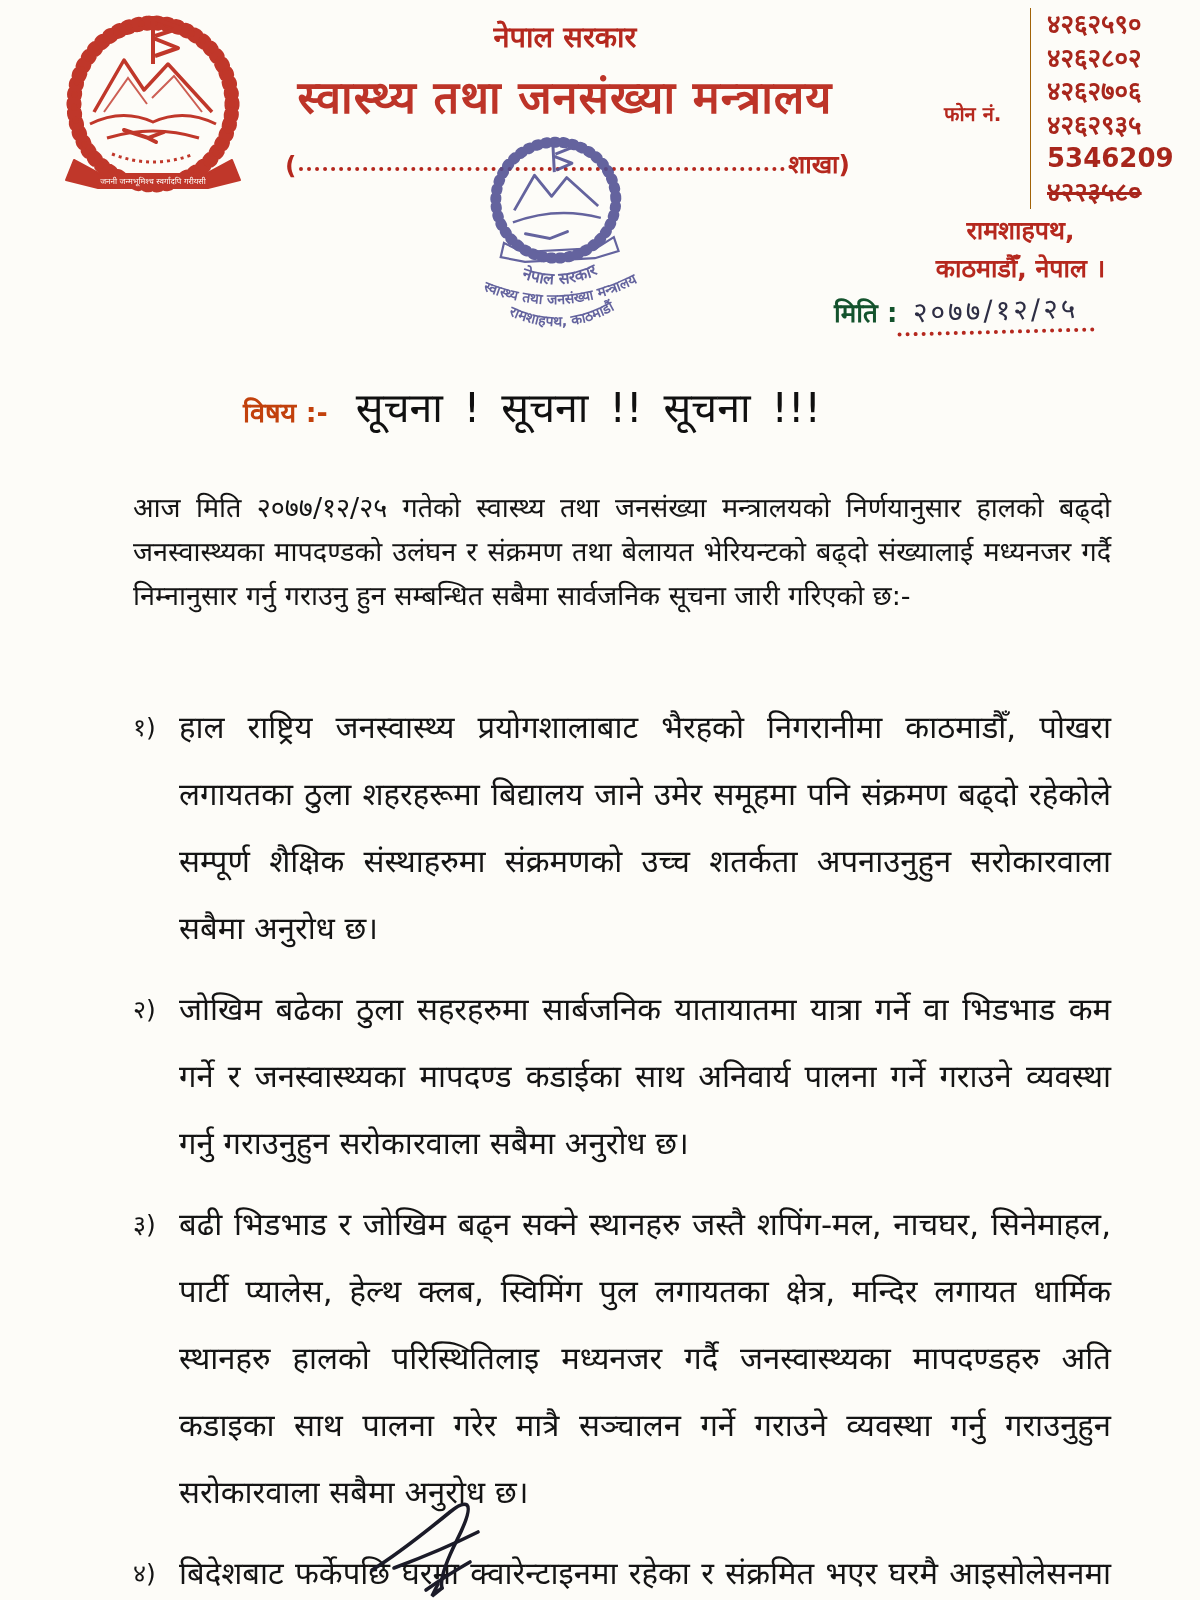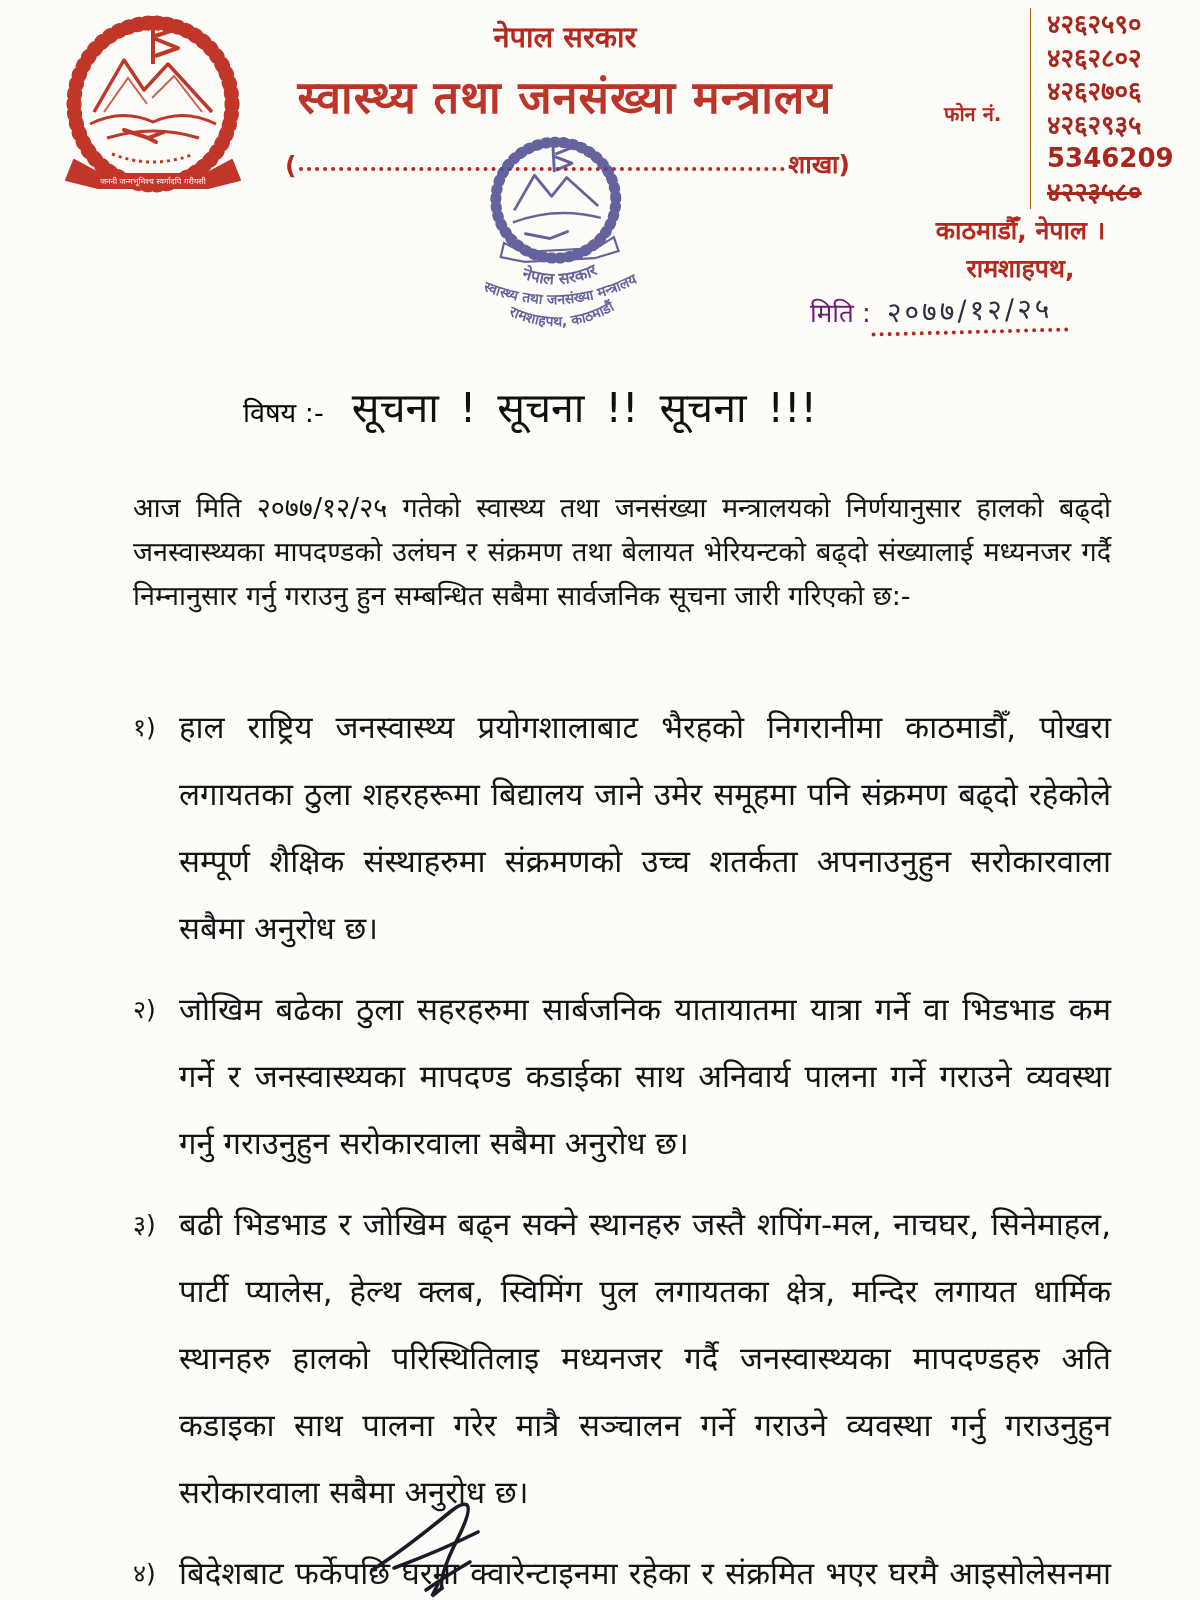--- a/index.html
+++ b/index.html
@@ -29,27 +29,27 @@
     padding-left:16px; font-size:26px; font-weight:bold; color:#a8261c; line-height:33.5px; }
   .phone-list .struck { text-decoration:line-through; text-decoration-thickness:3px; }
 
   .address { position:absolute; left:893px; top:212px; width:255px; text-align:center;
     font-size:25px; font-weight:bold; color:#b5281e; line-height:38px; }
 
   .ref-block { position:absolute; left:45px; top:216px; font-size:23px; font-weight:bold;
     color:#b5281e; line-height:49px; }
 
   .date-row { position:absolute; left:810px; top:290px; display:flex; align-items:flex-end; }
-  .date-label { font-size:26px; font-weight:normal; color:#701a75; padding-bottom:4px; }
+  .date-label { font-size:26px; font-weight:bold; color:#14532d; padding-bottom:4px;margin-left:24px; }
   .date-value { font-size:28px; color:#2e2e44; letter-spacing:3px; padding:0 16px 2px 16px;
     border-bottom:4px dotted #b5281e; transform:rotate(-1.5deg); }
 
   
   .subject-row { position:absolute; left:243px; top:378px; display:flex; align-items:baseline; gap:28px; }
-  .subject-label { font-size:27px; font-weight:normal; color:#000000; }
+  .subject-label { font-size:27px; font-weight:bold; color:#c2410c; }
   .subject-title { font-size:41px; font-weight:normal; color:#101010; word-spacing:8px; }
 
   
   .intro { position:absolute; left:133px; top:486px; width:978px;
     font-size:27px; line-height:44px; text-align:justify; }
   .notice-list { position:absolute; left:133px; top:694px; width:978px; }
   .notice-item { display:flex; margin-bottom:14px; }
   .item-num { width:46px; flex-shrink:0; font-size:25px; line-height:67px; }
   .item-text { flex:1; font-size:31px; line-height:67px; text-align:justify; }
 
@@ -122,22 +122,22 @@
   <div class="phone-list">
     <div>४२६२५९०</div>
     <div>४२६२८०२</div>
     <div>४२६२७०६</div>
     <div>४२६२९३५</div>
     <div>5346209</div>
     <div class="struck">४२२३५८०</div>
   </div>
 
   <div class="address">
+    <div>रामशाहपथ,</div>
     <div>काठमाडौँ, नेपाल ।</div>
-    <div>रामशाहपथ,</div>
   </div>
 
 
   <div class="date-row">
     <span class="date-label">मिति :</span>
     <span class="date-value">२०७७/१२/२५</span>
   </div>
 
   <div class="subject-row">
     <span class="subject-label">विषय :-</span>

